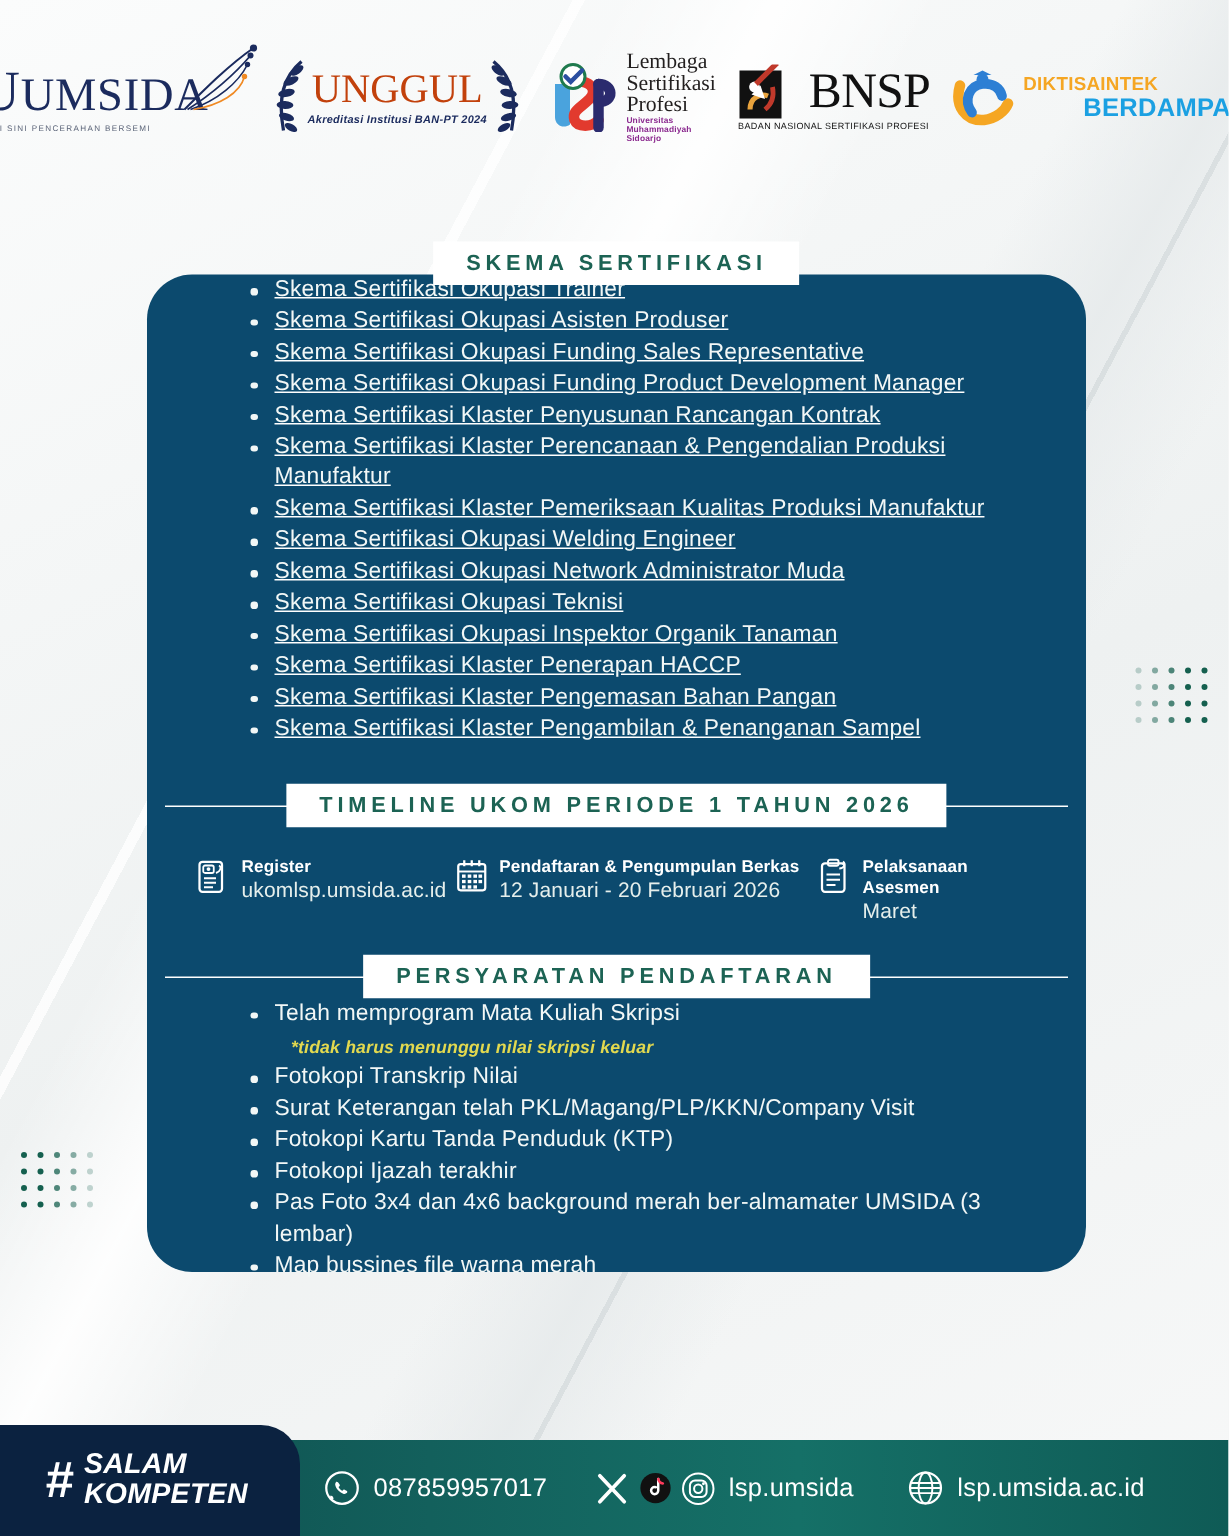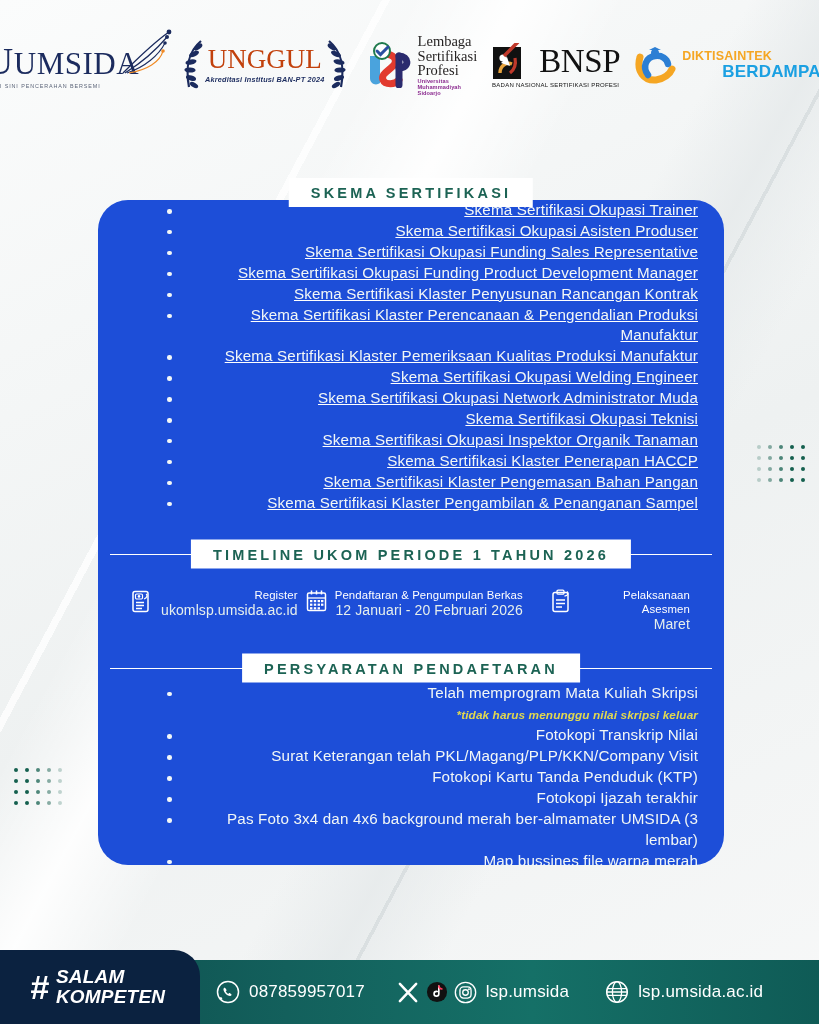--- a/index.html
+++ b/index.html
@@ -87,25 +87,24 @@
   .dikti .t2 { font-size:17px; font-weight:bold; color:#1ba0e2; letter-spacing:.2px;padding-left:40px; }
 
   
   .dots { position:absolute; display:grid; gap:7px; z-index:1; }
   .dots i { width:4px; height:4px; border-radius:50%; background:#15604f; display:block; }
   .dots-right { right:14px; top:445px; grid-template-columns:repeat(5,4px); }
   .dots-left  { left:14px; top:768px; grid-template-columns:repeat(5,4px); }
 
   
   .card {
-    position:absolute; left:98px; top:200px; width:626px; height:665px;
-    background:#1d4ed8; border-radius:30px; z-index:3;
+    position:absolute; left:98px; top:183px; width:626px; height:665px;
+    background:#0c4a6e; border-radius:30px; z-index:3;
     padding:0 26px;
     color:#ffffff;
-    text-align:right;
   }
 
   .pill {
     position:absolute; left:50%; transform:translateX(-50%);
     background:#ffffff; color:#1c6354;
     font-weight:bold; letter-spacing:3.2px; font-size:14.5px;
     padding:7px 22px 6px; white-space:nowrap; z-index:6;
   }
   .pill-skema { top:-22px; }
 
@@ -139,21 +138,21 @@
   .syarat-list { margin-top:24px; padding-left:36px !important; }
   .syarat-list > li { line-height:23.2px; }
 
   
   .timeline { display:flex; margin-top:19px; padding:0 8px; gap:0; }
   .tl-item { display:flex; gap:7px; align-items:flex-start; }
   .tl-0 { width:183px; }
   .tl-1 { width:258px; }
   .tl-2 { width:auto; }
   .tl-ico { flex:0 0 auto; margin-top:1px; }
-  .tl-txt .t { font-size:11.4px; font-weight:normal; color:#ffffff; letter-spacing:.1px; line-height:14px; }
+  .tl-txt .t { font-size:11.4px; font-weight:bold; color:#ffffff; letter-spacing:.1px; line-height:14px; }
   .tl-txt .d { font-size:14px; color:#e6efec; letter-spacing:.1px; line-height:14px; margin-top:1px; }
 
   
   .footer {
     position:absolute; left:0; right:0; bottom:0; height:64px; z-index:4;
     background:linear-gradient(90deg,#0d4b4b 0%, #13605c 35%, #157067 65%, #0f5b56 100%);
     display:flex; align-items:center;
   }
   .footer-brand {
     position:absolute; left:0; bottom:0; width:200px; height:74px;

